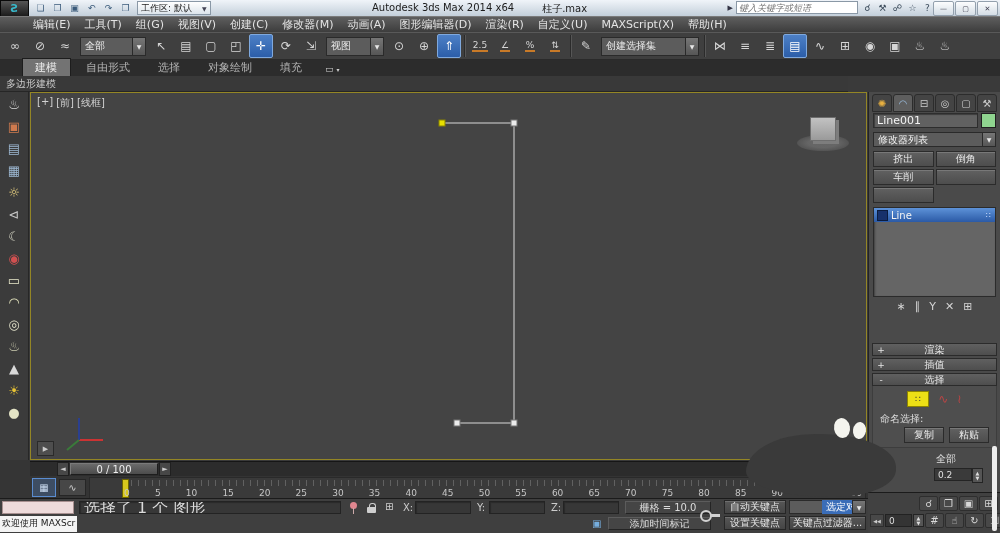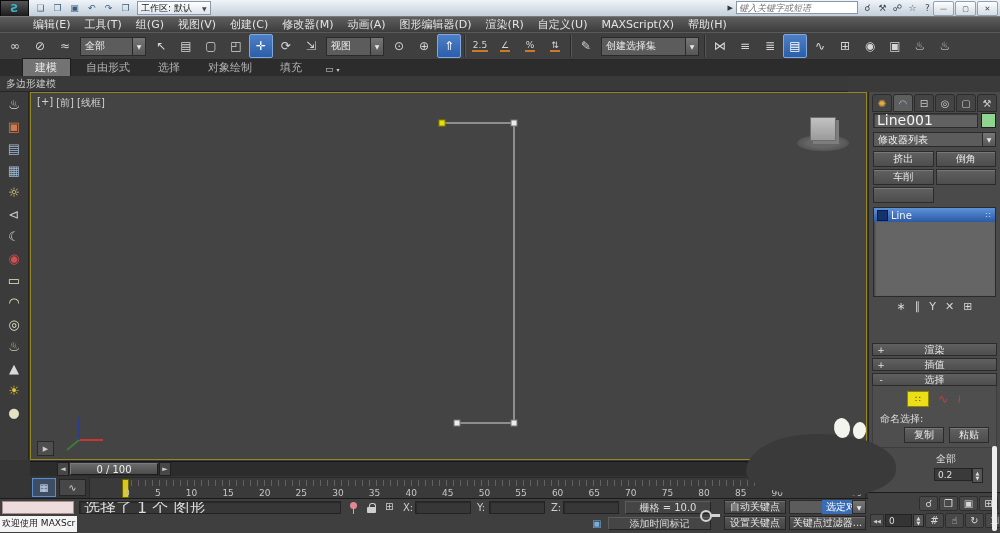--- a/index.html
+++ b/index.html
@@ -75,21 +75,21 @@
     border:1px solid #2a2a2a;color:#ccc;font-size:7px;display:flex;align-items:center;justify-content:center;}
   
   .side-panel{position:absolute;left:868px;top:92px;width:132px;height:400px;background:#4a4a4a;
     border-left:1px solid #242424;box-sizing:border-box;}
   .cp-tabs{display:flex;padding:2px 3px 0;gap:1px;height:18px;box-sizing:border-box;}
   .cp-tab{flex:1;height:16px;background:#444;border:1px solid #2c2c2c;border-radius:3px 3px 0 0;
     display:flex;align-items:center;justify-content:center;font-size:10px;}
   .cp-tab.active{background:#5e5e5e;}
   .name-row{display:flex;margin:3px 4px 0;gap:3px;align-items:center;}
   .field{height:13px;background:#616161;border:1px solid #2d2d2d;box-shadow:inset 1px 1px 1px #3c3c3c;
-    font-size:14px;color:#f4f4f4;line-height:13px;padding:0 3px;overflow:hidden;white-space:nowrap;}
+    font-size:11px;color:#f4f4f4;line-height:13px;padding:0 3px;overflow:hidden;white-space:nowrap;}
   .name-field{flex:1;}
   .swatch{width:13px;height:13px;border:1px solid #202020;}
   .modlist{margin:4px 4px 0;display:flex;height:15px;background:#5c5c5c;border:1px solid #2a2a2a;
     color:#f0f0f0;align-items:center;box-sizing:border-box;}
   .btn-grid{display:grid;grid-template-columns:1fr 1fr;gap:2px;margin:4px 4px 0;}
   .pbtn{height:14px;background:linear-gradient(#616161,#4d4d4d);border:1px solid #2b2b2b;
     box-shadow:inset 0 1px 0 #787878;font-size:10px;color:#eaeaea;text-align:center;line-height:13px;
     overflow:hidden;white-space:nowrap;}
   .stack{margin:4px 4px 0;height:88px;background:#656565;border:1px solid #2b2b2b;
     box-shadow:inset 1px 1px 2px #424242;overflow:hidden;}
@@ -212,20 +212,24 @@
           <i style="font-style:normal">↷</i>
         </span>
         <span class="qa-btn">
           <i style="font-style:normal">❐</i>
         </span>
       </div>
     <div class="workspace">
       <span>工作区: 默认</span>
       <span class="ws-arrow">▼</span>
     </div>
+    <div class="title-center">
+      <span>Autodesk 3ds Max  2014 x64</span>
+      <span>柱子.max</span>
+    </div>
     <div class="infocenter">
       <span class="ic-collapse">▶</span>
       <input class="search-input" placeholder="键入关键字或短语" style="">
       <span style="display:flex;gap:2px;">
 
       <span class="ic-icn"><i style="font-style:normal">☌</i></span>
           <span class="ic-icn"><i style="font-style:normal">⚒</i></span>
           <span class="ic-icn"><i style="font-style:normal">☍</i></span>
           <span class="ic-icn"><i style="font-style:normal">☆</i></span>
           <span class="ic-icn"><i style="font-style:normal">?</i></span>

